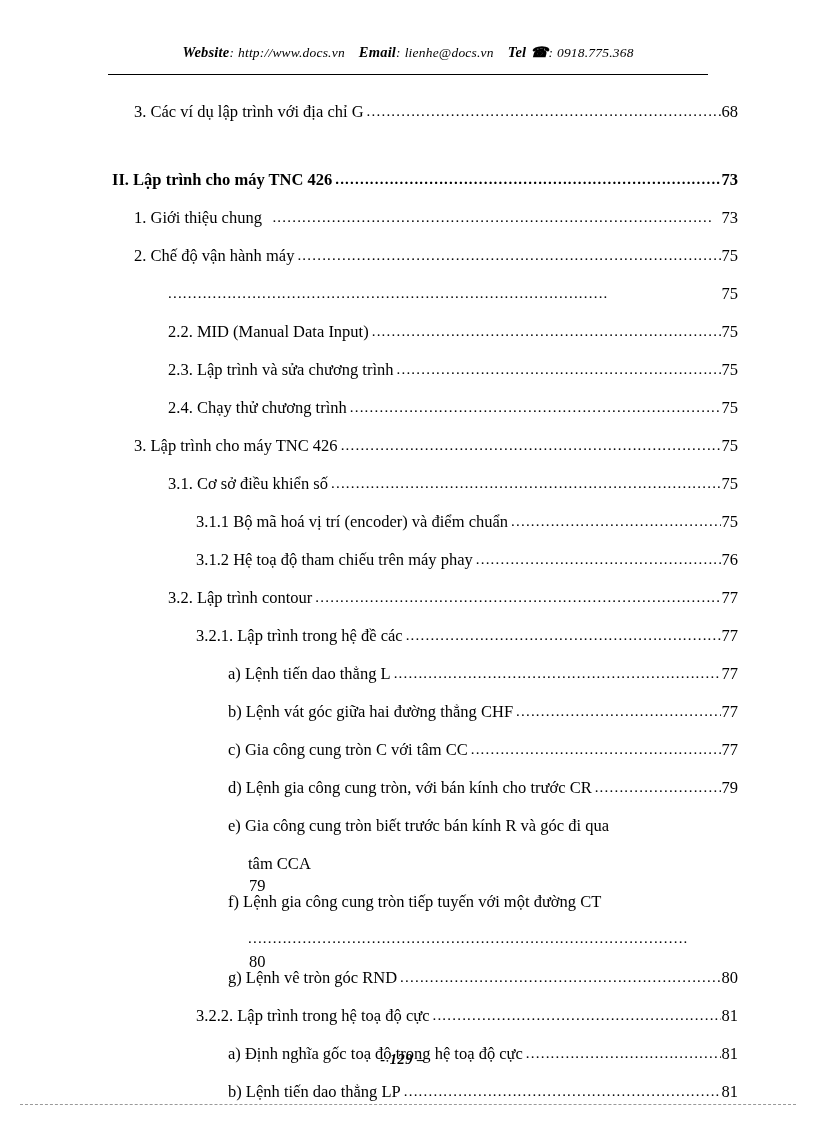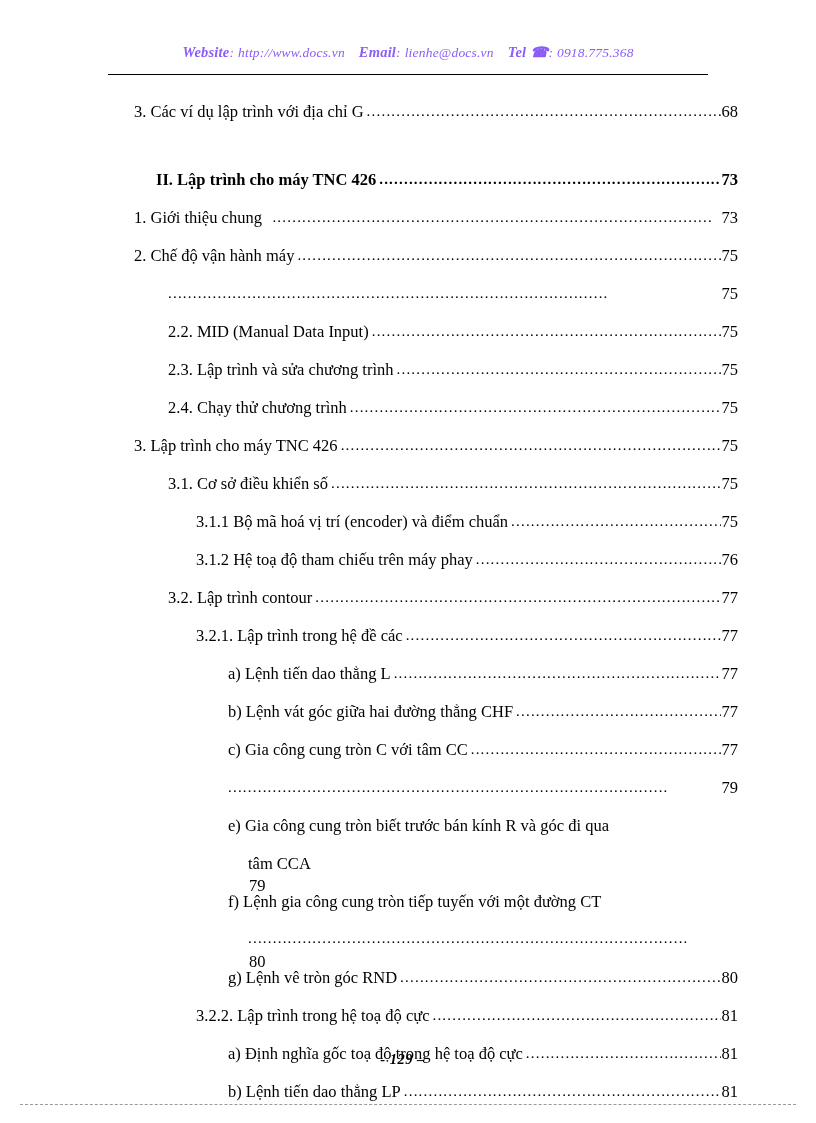--- a/index.html
+++ b/index.html
@@ -24,21 +24,21 @@
   .header {
     position: absolute;
     left: 0;
     right: 0;
     top: 44px;
     text-align: center;
     white-space: nowrap;
   }
   .header-line {
     font-size: 14.5px;
-    color: #8b5cf6;
+    color: #000000;
     letter-spacing: 0.2px;
   }
   .hdr-label {
     font-style: italic;
     font-weight: bold;
   }
   .hdr-value {
     font-style: italic;
     font-weight: normal;
     font-size: 13.5px;
@@ -87,21 +87,21 @@
     white-space: nowrap;
   }
 
   .lvl0  { margin-left: 0px; }
   .lvl1  { margin-left: 22px; text-align: center; }
   .lvl2  { margin-left: 56px; }
   .lvl3  { margin-left: 84px; }
   .lvl4  { margin-left: 116px; }
   .lvl5  { margin-left: 136px; flex-direction: column; }
 
-  .bold { font-weight: bold; margin-left: 44px; }
+  .bold { font-weight: bold; }
   .spacer-lg { height: 30px; }
 
   
   .footer {
     position: absolute;
     left: 0;
     right: 11px;
     top: 1050px;
     text-align: center;
   }
@@ -215,20 +215,21 @@
         <span class="txt">b) Lệnh vát góc giữa hai đường thẳng CHF</span>
         <span class="dots">.........................................................................................</span>
         <span class="pg">77</span>
       </div>
       <div class="entry lvl4">
         <span class="txt">c) Gia công cung tròn C với tâm CC</span>
         <span class="dots">.........................................................................................</span>
         <span class="pg">77</span>
       </div>
       <div class="entry lvl4">
+        <span class="txt">d) Lệnh gia công cung tròn, với bán kính cho trước CR</span>
         <span class="dots">.........................................................................................</span>
         <span class="pg">79</span>
       </div>
       <div class="entry lvl4 nodots">
         <span class="txt">e) Gia công cung tròn biết trước bán kính R và góc đi qua</span>
       </div>
       <div class="entry lvl5">
         <span class="txt">tâm CCA</span>
         <span class="dots">.........................................................................................</span>
         <span class="pg">79</span>

